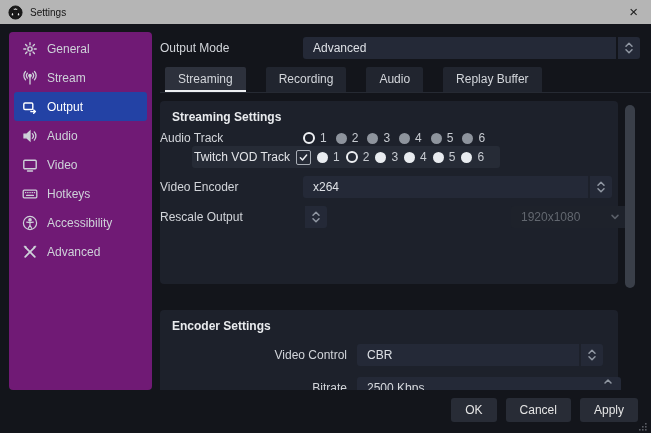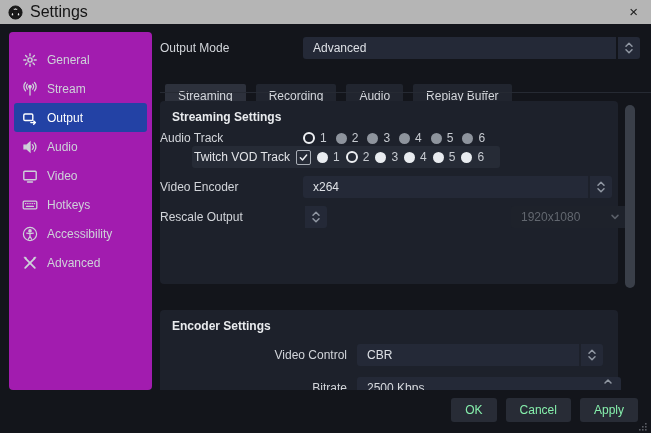--- a/index.html
+++ b/index.html
@@ -5,24 +5,24 @@
   html,body{margin:0;padding:0}
   body{
     width:651px;height:433px;overflow:hidden;position:relative;
     background:#13151b;color:#d6d9de;
     font-family:"Liberation Sans","DejaVu Sans",sans-serif;font-size:12px;
     -webkit-font-smoothing:antialiased;
   }
   
   .titlebar{height:24px;background:#b5b5b5;display:flex;align-items:center;padding:0 0 0 8px;color:#141414}
   .obs-logo{width:15px;height:15px;margin-right:7px;flex:none}
-  .tb-title{font-size:16px}
+  .tb-title{font-size:10px}
   .tb-close{margin-left:auto;padding:0 13px;font-size:15px;line-height:24px;color:#1b1b1b;cursor:default}
   
-  .sidebar{position:absolute;left:9px;top:32px;width:143px;height:358px;background:#a21caf;border-radius:4px;padding-top:13px;box-sizing:border-box}
+  .sidebar{position:absolute;left:9px;top:32px;width:143px;height:358px;background:#701a75;border-radius:4px;padding-top:2px;box-sizing:border-box}
   .side-item{height:29px;display:flex;align-items:center;gap:9px;padding-left:13px;color:#ced2d9}
   .side-item .icon{width:16px;height:16px;flex:none;display:flex;align-items:center;justify-content:center}
   .side-item.selected{background:#2342a5;border-radius:3px;margin:0 5px;padding-left:8px;color:#fff}
   
   .main{position:absolute;left:160px;top:24px;right:0;bottom:0}
   .frow{display:flex;align-items:center}
   .lbl{width:136px;text-align:left;color:#d2d5da;flex:none;margin-right:7px}
   .lbl2{width:187px;text-align:right;color:#d2d5da;flex:none;margin-right:10px}
   
   .combo{display:flex;height:22px;flex:none}
@@ -30,21 +30,21 @@
   .combo-spinbox{background:#242937;border-radius:0 3px 3px 0;width:22px;margin-left:2px;display:flex;align-items:center;justify-content:center;flex:none}
   .combo.single{background:#242937;border-radius:3px;align-items:center;padding:0 8px 0 10px;justify-content:space-between}
   .combo.disabled{background:#1e222b}
   .combo.disabled .dis-text{color:#62676f}
   svg.spin path,svg.chev path{fill:none;stroke:#9097a2;stroke-width:1.5;stroke-linecap:round;stroke-linejoin:round}
   .combo.disabled svg.chev path{stroke:#5a5f68}
   
   .outmode-row{position:absolute;left:0;top:13px;width:100%}
   .outmode-row .combo{width:337px}
   
-  .tabbar{position:absolute;left:5px;top:60px;display:flex;gap:10px}
+  .tabbar{position:absolute;left:5px;top:43px;display:flex;gap:20px}
   .tab{height:23px;display:flex;align-items:center;padding:0 13px;background:#21252f;color:#d3d6db;border-bottom:2px solid transparent;border-radius:2px 2px 0 0}
   .tab.selected{background:#2d313c;border-bottom:2px solid #eceef0}
   
   .viewport{position:absolute;left:0;top:68px;width:491px;height:298px;overflow:hidden;border-top:1px solid #262a33;box-sizing:border-box}
   .groupbox{width:458px;background:#1d212b;border-radius:4px;box-sizing:border-box;position:relative}
   .gb1{margin-top:8px;height:183px}
   .gb2{margin-top:26px;height:130px}
   .gb-title{font-weight:bold;color:#e9ebee;padding:9px 0 0 12px;height:14px;line-height:14px}
   
   .row-audiotrack{margin-top:6px;height:16px}
@@ -64,21 +64,21 @@
   .row-enc.first{margin-top:14px}
   .combo.w309{width:309px}
   .combo.w200{width:200px}
   .combo.w99{width:99px;margin-left:8px}
   .combo.w246{width:246px}
   .gb2 .row-enc{margin-top:11px}
   
   .scroll-thumb{position:absolute;left:465px;top:81px;width:10px;height:183px;border-radius:5px;background:#3a3f49}
   
   .footer{position:absolute;right:13px;top:374px;display:flex;gap:9px}
-  .btn{height:24px;background:#282c36;border-radius:3px;color:#86efac;display:flex;align-items:center;justify-content:center;padding:0 14px}
+  .btn{height:24px;background:#282c36;border-radius:3px;color:#e5e5e5;display:flex;align-items:center;justify-content:center;padding:0 14px}
   .grip{position:absolute;right:3px;bottom:2px;width:10px;height:10px;opacity:.8}
   
   .icon svg{display:block}
   .icon svg *{stroke:currentColor}
 </style>
 </head>
 <body>
 
 <div class="titlebar">
   <span class="obs-logo icon">

